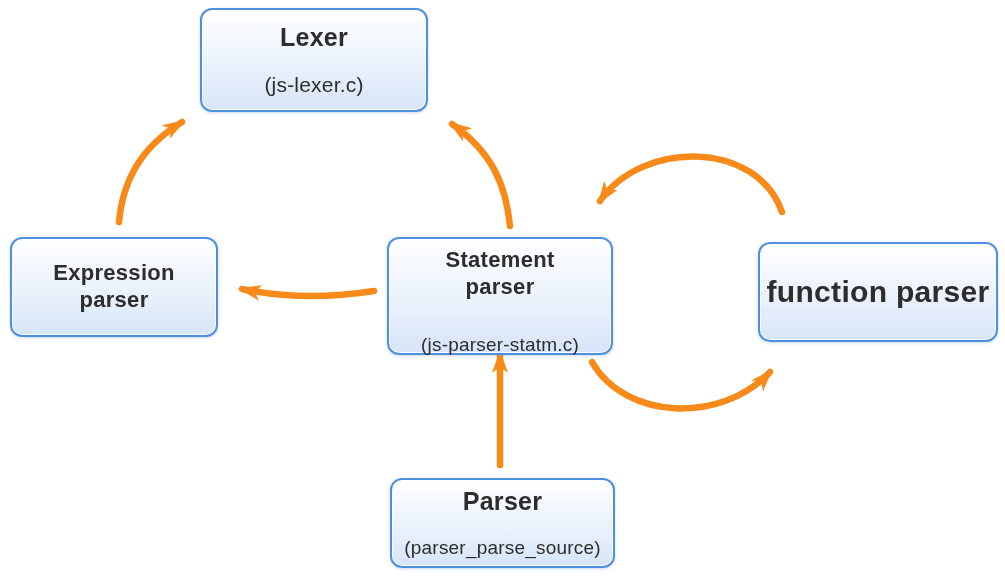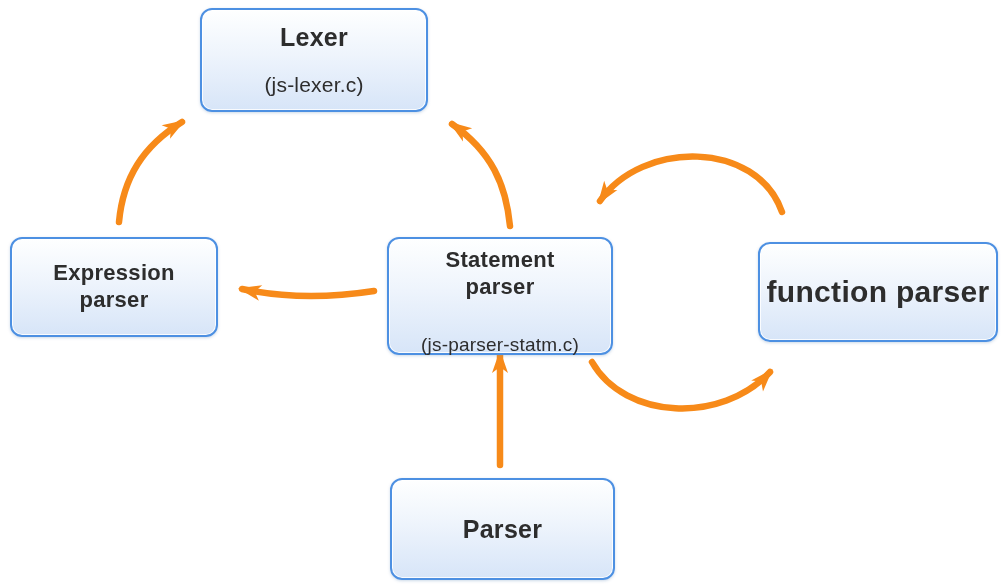--- a/index.html
+++ b/index.html
@@ -46,21 +46,21 @@
     font-size: 19px;
     line-height: 1.25;
     margin-top: 20px;
     letter-spacing: 0.2px;
   }
   
   .node-lexer      { left: 200px; top: 8px;   width: 228px; height: 104px; }
   .node-expression { left: 10px;  top: 237px; width: 208px; height: 100px; }
   .node-statement  { left: 387px; top: 237px; width: 226px; height: 118px; }
   .node-function   { left: 758px; top: 242px; width: 240px; height: 100px; }
-  .node-parser     { left: 390px; top: 478px; width: 225px; height: 102px; }
+  .node-parser     { left: 390px; top: 478px; width: 225px; height: 90px; }
 
   .node-lexer .node-title    { font-size: 25px; }
   .node-lexer .node-subtitle { font-size: 21px; }
   .node-parser .node-title   { font-size: 25px; }
   .node-function .node-title { font-size: 30px; }
   
   .node-expression .node-title,
   .node-statement .node-title { max-width: 125px; margin: 12px auto; }
 </style>
 </head>
@@ -97,15 +97,16 @@
     <div class="node-title">Statement parser</div>
     <div class="node-subtitle">(js-parser-statm.c)</div>
   </div>
 
   <div class="node node-function">
     <div class="node-title">function parser</div>
   </div>
 
   <div class="node node-parser">
     <div class="node-title">Parser</div>
+    <div class="node-subtitle">(parser_parse_source)</div>
   </div>
 
 </div>
 
 </body></html>

